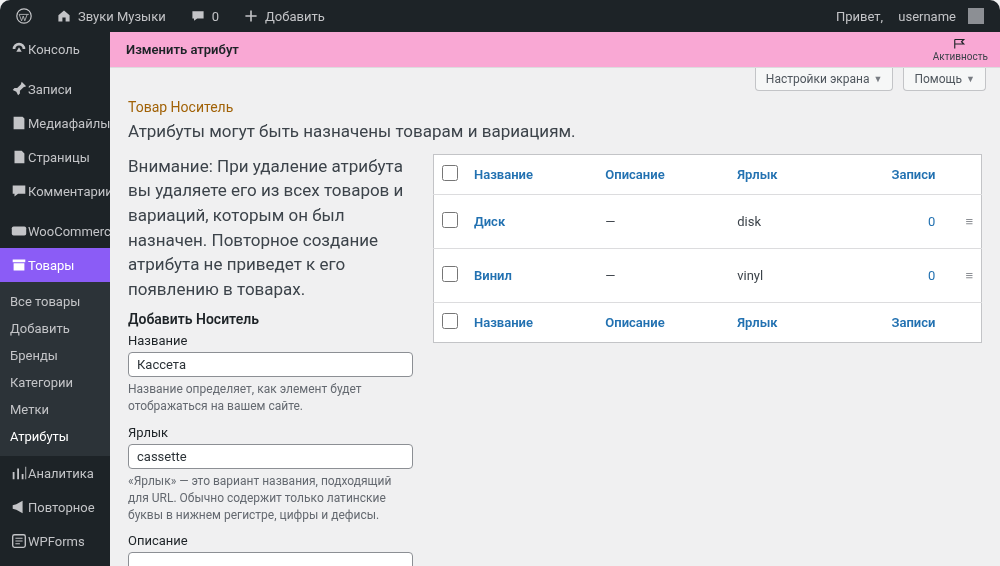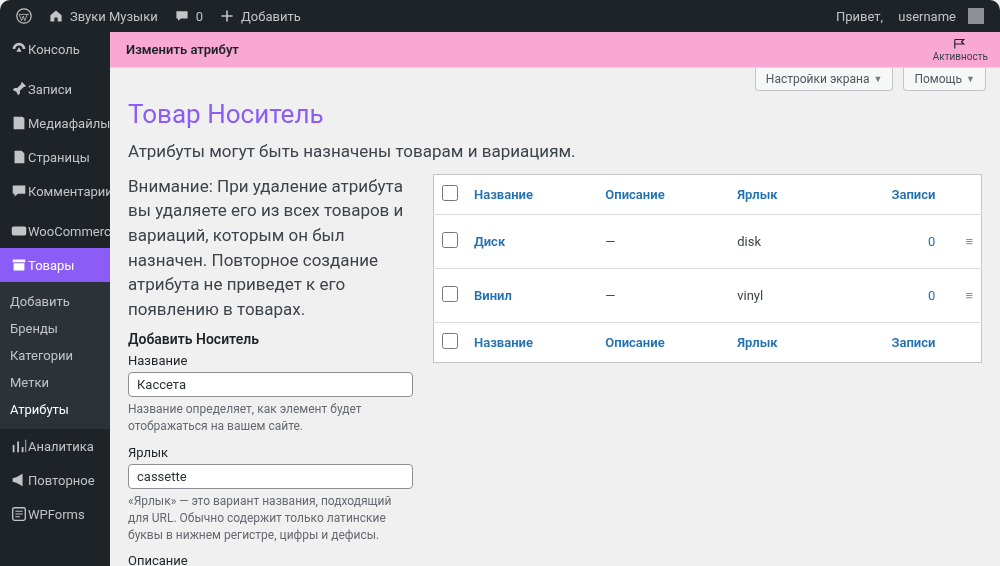--- a/index.html
+++ b/index.html
@@ -1,20 +1,20 @@
 <!DOCTYPE html>
 <html><head>
   <meta charset="utf-8">
   <style>
     * { margin: 0; padding: 0; box-sizing: border-box; }
     body { font-family: -apple-system, BlinkMacSystemFont, "Segoe UI", Roboto, sans-serif; font-size: 13px; color: #3c434a; background: #f0f0f1; width: 1000px; height: 566px; overflow: hidden; border-radius: 10px; }
 
     
     .adminbar { height: 32px; background: #1d2327; color: #c3c4c7; display: flex; align-items: center; justify-content: space-between; padding: 0 8px; }
-    .adminbar-left, .adminbar-right { display: flex; align-items: flex-start; gap: 0; }
+    .adminbar-left, .adminbar-right { display: flex; align-items: flex-start; gap: 8px; }
     .adminbar-item { display: flex; align-items: center; gap: 6px; padding: 0 8px; height: 32px; cursor: pointer; }
     .adminbar .icon { width: 16px; height: 16px; display: inline-flex; align-items: center; justify-content: center; }
     .adminbar svg { width: 16px; height: 16px; fill: currentColor; }
     .avatar-sq { width: 16px; height: 16px; background: #8c8f94; }
 
     
     .sidebar { position: absolute; top: 32px; left: 0; bottom: 0; width: 110px; background: #1d2327; color: #c3c4c7; overflow: hidden; }
     .menu-item { display: flex; align-items: center; gap: 0; padding: 8px 10px; cursor: pointer; font-size: 13px; color: #c3c4c7; }
     .menu-item .micon { width: 18px; height: 18px; display: inline-flex; align-items: center; justify-content: center; flex-shrink: 0; }
     .menu-item svg { width: 18px; height: 18px; fill: currentColor; }
@@ -34,21 +34,21 @@
     .activity svg { width: 18px; height: 14px; fill: none; stroke: #1d2327; stroke-width: 1.5; }
 
     
     .tabs-row { position: relative; height: 27px; }
     .tabs-right { position: absolute; right: 14px; top: 0; display: flex; gap: 10px; }
     .screen-tab { background: #f6f7f7; border: 1px solid #c3c4c7; border-top: none; border-radius: 0 0 4px 4px; padding: 4px 10px; font-size: 12px; color: #50575e; cursor: pointer; display: flex; align-items: center; gap: 4px; }
     .screen-tab .caret { font-size: 9px; color: #787c82; }
 
     
     .content { padding: 0 18px 18px 18px; }
-    .h1 { font-size: 26px; font-weight: 400; color: #8b5cf6; margin: 4px 0 10px; }
+    .h1 { font-size: 14px; font-weight: 400; color: #a16207; margin: 4px 0 4px; }
     .p { color: #3c434a; font-size: 17px; margin-bottom: 10px; line-height: 1.45; }
     .cols { display: flex; gap: 20px; align-items: flex-start; }
     .col-left { width: 285px; }
     .col-right { flex: 1; }
     .h2 { font-size: 14px; font-weight: 600; margin: 6px 0; color: #1d2327; }
     .field-label { font-size: 13px; color: #1d2327; margin: 4px 0; display: block; }
     .text-input, .textarea { width: 100%; border: 1px solid #8c8f94; border-radius: 4px; padding: 4px 8px; font-size: 13px; background: #fff; color: #2c3338; font-family: inherit; }
     .textarea { height: 68px; resize: vertical; }
     .hint { font-size: 12px; color: #646970; margin: 4px 0 10px; line-height: 1.4; }
 
@@ -164,20 +164,21 @@
     </div>
   <div class="menu-item current">
       <span class="micon">
         <svg viewBox="0 0 20 20">
           <path d="M3 4h14v3H3zm1 4h12v8H4zm3 2h6v2H7z"></path>
         </svg>
       </span>
       <span>Товары</span>
     </div>
   <div class="submenu">
+    <div class="sub-item">Все товары</div>
     <div class="sub-item">Добавить</div>
     <div class="sub-item">Бренды</div>
     <div class="sub-item">Категории</div>
     <div class="sub-item">Метки</div>
     <div class="sub-item active">Атрибуты</div>
   </div>
   <div class="menu-item">
       <span class="micon">
         <svg viewBox="0 0 20 20">
           <path d="M3 17h2V9H3zm5 0h2V5H8zm5 0h2v-6h-2zm5 0h-1V3h1z"></path>

